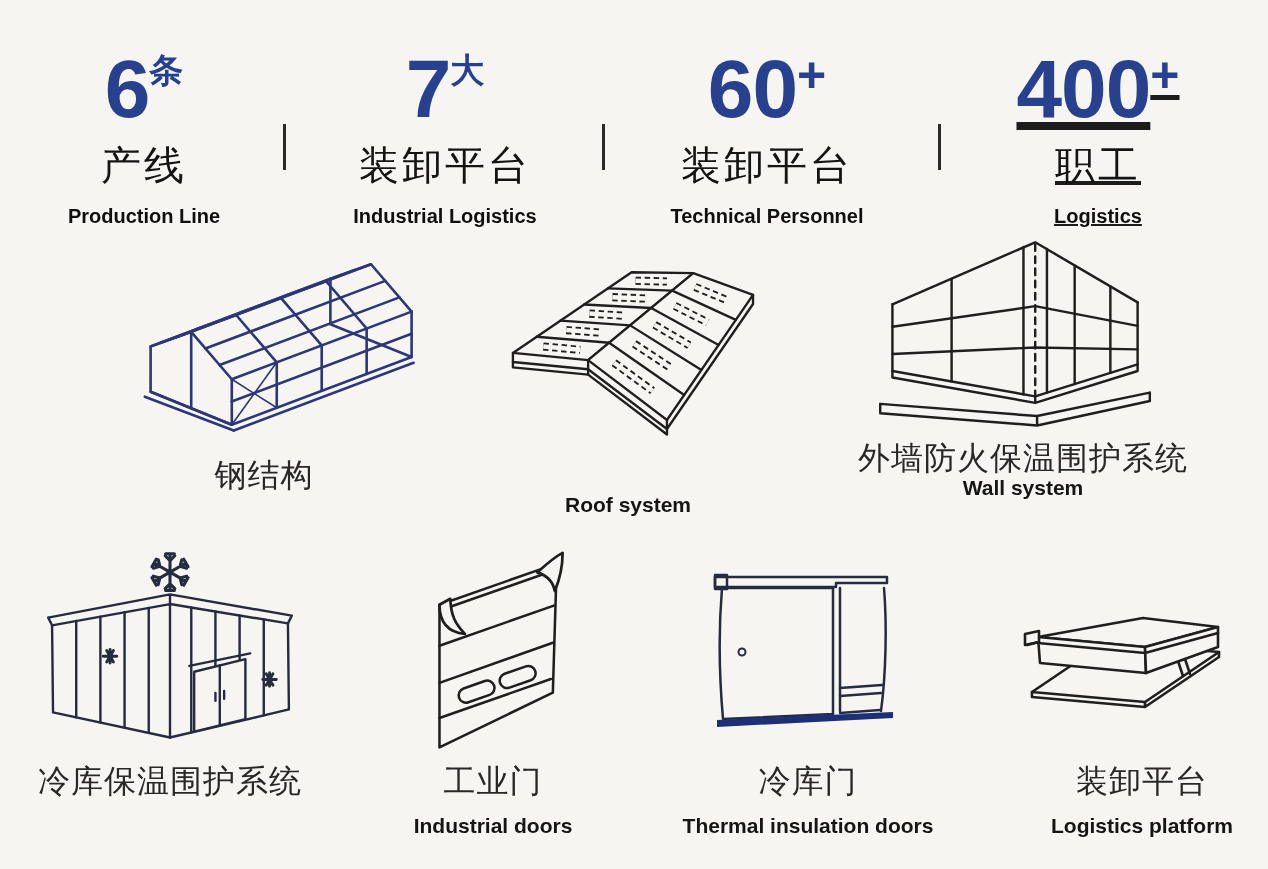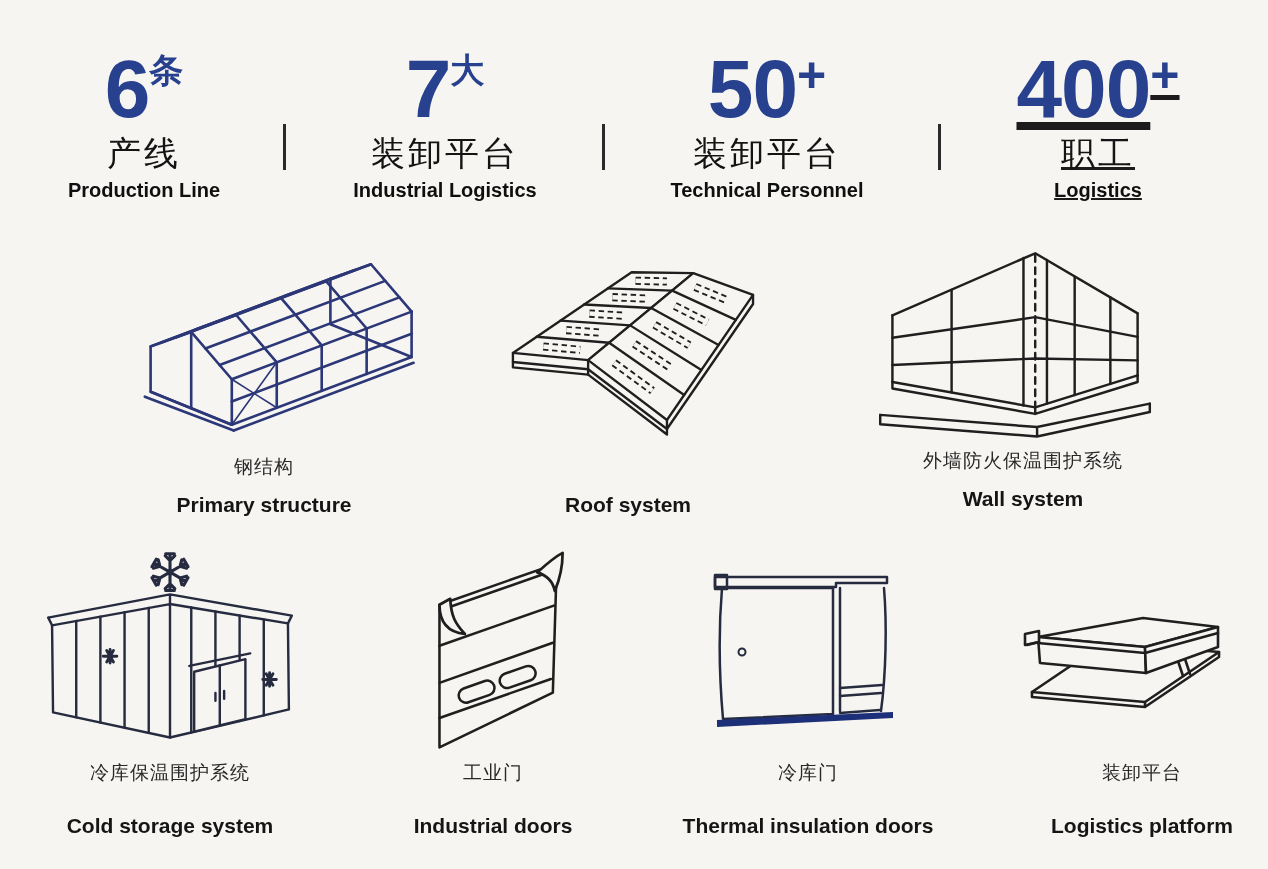--- a/index.html
+++ b/index.html
@@ -2,26 +2,26 @@
 <html><head>
 <meta charset="utf-8">
 <style>
   html,body{margin:0;padding:0;}
   .page{position:relative;width:1268px;height:869px;background:#f7f5f2;font-family:"Liberation Sans",sans-serif;overflow:hidden;color:#1c1c1c;}
   .stat{position:absolute;top:50px;width:220px;text-align:center;}
   .num-row{display:flex;justify-content:center;align-items:flex-start;color:#27418f;font-weight:bold;line-height:0.95;}
   .num{font-size:82px;letter-spacing:-1px;}
   .suffix-cn{font-size:34px;margin-top:4px;font-weight:bold;}
   .suffix-plus{font-size:50px;margin-top:2px;font-weight:bold;}
-  .stat-zh{font-size:34px;color:#141414;margin-top:3px;letter-spacing:3px;}
-  .stat-en{font-size:20px;font-weight:bold;margin-top:2px;color:#0f0f0f;}
+  .stat-zh{font-size:40px;color:#141414;margin-top:10px;letter-spacing:3px;}
+  .stat-en{font-size:20px;font-weight:bold;margin-top:12px;color:#0f0f0f;}
   .vdiv{position:absolute;top:124px;width:3px;height:46px;background:#2a2a2a;}
   .cell{position:absolute;height:310px;text-align:center;}
   .cell svg{display:block;margin:0 auto;}
-  .cap-zh{position:absolute;left:0;right:0;font-size:19px;color:#282828;letter-spacing:1px;}
+  .cap-zh{position:absolute;left:0;right:0;font-size:32px;color:#282828;letter-spacing:1px;}
   .cap-en{position:absolute;left:0;right:0;font-size:21px;font-weight:bold;color:#151515;}
   .row2 .cap-zh{top:208px;}
   .row2 .cap-en{top:247px;}
   .row3 .cap-zh{top:212px;}
   .row3 .cap-en{top:266px;}
   .ln{fill:none;stroke:#1f1f1f;stroke-width:2.6;stroke-linecap:round;stroke-linejoin:round;}
   .lnb{fill:none;stroke:#2c3778;stroke-width:2.7;stroke-linecap:round;stroke-linejoin:round;}
   .lnn{fill:none;stroke:#262b3f;stroke-width:2.5;stroke-linecap:round;stroke-linejoin:round;}
   .strip-dark{stroke:#1f1f1f;stroke-width:9;stroke-dasharray:6 4;fill:none;}
   .strip-light{stroke:#f7f5f2;stroke-width:5;fill:none;}
@@ -45,21 +45,21 @@
     <div class="num-row">
         <span class="num">7</span>
         <span class="suffix-cn">大</span>
       </div>
     <div class="stat-zh">装卸平台</div>
     <div class="stat-en">Industrial Logistics</div>
   </div>
   <div class="vdiv" style="left:602px;"></div>
   <div class="stat" style="left:657px;">
     <div class="num-row">
-        <span class="num">50</span>
+        <span class="num">60</span>
         <span class="suffix-plus">+</span>
       </div>
     <div class="stat-zh">装卸平台</div>
     <div class="stat-en">Technical Personnel</div>
   </div>
   <div class="vdiv" style="left:938px;"></div>
   <div class="stat" style="left:988px;text-decoration:underline;">
     <div class="num-row">
         <span class="num">400</span>
         <span class="suffix-plus">+</span>
@@ -79,21 +79,20 @@
       <path class="lnb" d="M198,33 L198,80 M282,67 L282,114 M198,80 L282,114"></path>
       <path class="lnb" d="M142.5,119.5 L142.5,166.5 M189,102 L189,149 M235.5,84.5 L235.5,131.5"></path>
       <path class="lnb" d="M96,160 L282,90"></path>
       <path class="lnb" d="M100.5,70.5 L142.5,119.5 M147,53 L189,102 M193.5,35.5 L235.5,84.5"></path>
       <path class="lnb" d="M100.5,70.5 L58.5,85.5 M147,53 L105,68 M193.5,35.5 L151.5,50.5"></path>
       <path class="lnb" style="stroke-width:1.7;" d="M96,137 L142.5,166.5 M96,184 L142.5,119.5"></path>
       <path class="lnb" d="M68.7,105.2 L254.7,35.2 M83.4,122.3 L269.4,52.3"></path>
       <path class="lnb" d="M37.2,94 L223.2,24 M22.5,99.3 L208.5,29.3"></path>
     </svg>
     <div class="cap-zh">钢结构</div>
-    <div class="cap-en">Primary structure</div>
   </div>
 
   <div class="cell row2" style="left:468px;top:246px;width:320px;">
     <svg width="290" height="222" viewBox="0 0 320 245">
       <path class="ln bgfill" d="M33,118 L164,29 L232,30 L116,126 Z"></path>
       <path class="ln bgfill" d="M116,126 L232,30 L298,54 L203,192 Z"></path>
       <path class="ln" d="M33,118 L33,128 L116,136 L116,126"></path>
       <path class="ln" d="M33,128 L33,134 L116,142 L116,136"></path>
       <path class="ln" d="M116,136 L203,202 L203,192 M116,142 L203,208 L203,202"></path>
       <path class="ln" d="M203,202 L298,64 L298,54"></path>
@@ -118,21 +117,21 @@
           <path class="strip-light" d="M189.3,87 L227.6,109.5"></path>
         <path class="strip-dark" d="M211.7,66.1 L247.8,84.4"></path>
           <path class="strip-light" d="M211.7,66.1 L247.8,84.4"></path>
         <path class="strip-dark" d="M234,45.2 L268.1,59.3"></path>
           <path class="strip-light" d="M234,45.2 L268.1,59.3"></path>
       </g>
     </svg>
     <div class="cap-en">Roof system</div>
   </div>
 
-  <div class="cell row2" style="left:858px;top:240px;width:330px;">
+  <div class="cell row2" style="left:858px;top:229px;width:330px;">
     <svg width="310" height="221" viewBox="0 0 330 235">
       <path class="ln" d="M26,80 L178,14 L287,78"></path>
       <path class="ln" d="M26,80 L26,151 M287,78 L287,144"></path>
       <path class="ln" d="M26,151 L178,178 L287,144"></path>
       <path class="ln" d="M26,104 L178,82 L287,103"></path>
       <path class="ln" d="M26,133 L178,126 L287,128"></path>
       <path class="ln" d="M89,53 L89,162"></path>
       <path class="ln" d="M220,39 L220,165 M258,61 L258,153"></path>
       <path class="ln" style="stroke-dasharray:7 6;" d="M178,16 L178,176"></path>
       <path class="ln" d="M165.5,19 L165.5,176 M190.5,21 L190.5,174"></path>
@@ -165,21 +164,20 @@
       <path class="lnn" d="M170,122 L233,109"></path>
       <path class="lnn" d="M201.5,121.5 L201.5,183.5 M197,150 L197,158 M206,148 L206,156"></path>
       <g class="lnn" style="stroke-width:3;">
         <path d="M81,112 L95,112 M84.5,106 L91.5,118 M84.5,118 L91.5,106 M88,105 L88,119"></path>
         <path d="M246,136 L260,136 M249.5,130 L256.5,142 M249.5,142 L256.5,130 M253,129 L253,143"></path>
       </g>
       <circle cx="88" cy="112" r="3" fill="#262b3f"></circle>
       <circle cx="253" cy="136" r="3" fill="#262b3f"></circle>
     </svg>
     <div class="cap-zh">冷库保温围护系统</div>
-    <div class="cap-en">Cold storage system</div>
   </div>
 
   <div class="cell row3" style="left:648px;top:548px;width:320px;">
     <svg width="260" height="170" viewBox="0 0 260 170" style="margin-top:16px;">
       <path class="lnn" d="M37,13 L209,13 M37,23 L158,23 M158,23 L158,19 M158,19 L209,19 M209,13 L209,19 M37,13 L37,23"></path>
       <path class="lnn" d="M37,11 L49,11 L49,25 L37,25 Z"></path>
       <path class="lnn" d="M44,24 C 41,60 41,110 45,155 L155,150 L155,24 L44,24"></path>
       <circle class="lnn" style="stroke-width:2;" cx="64" cy="88" r="3.5"></circle>
       <path class="lnn" d="M162,24 L162,147"></path>
       <path class="lnn" d="M206,24 C 209,60 208,110 203,147"></path>

